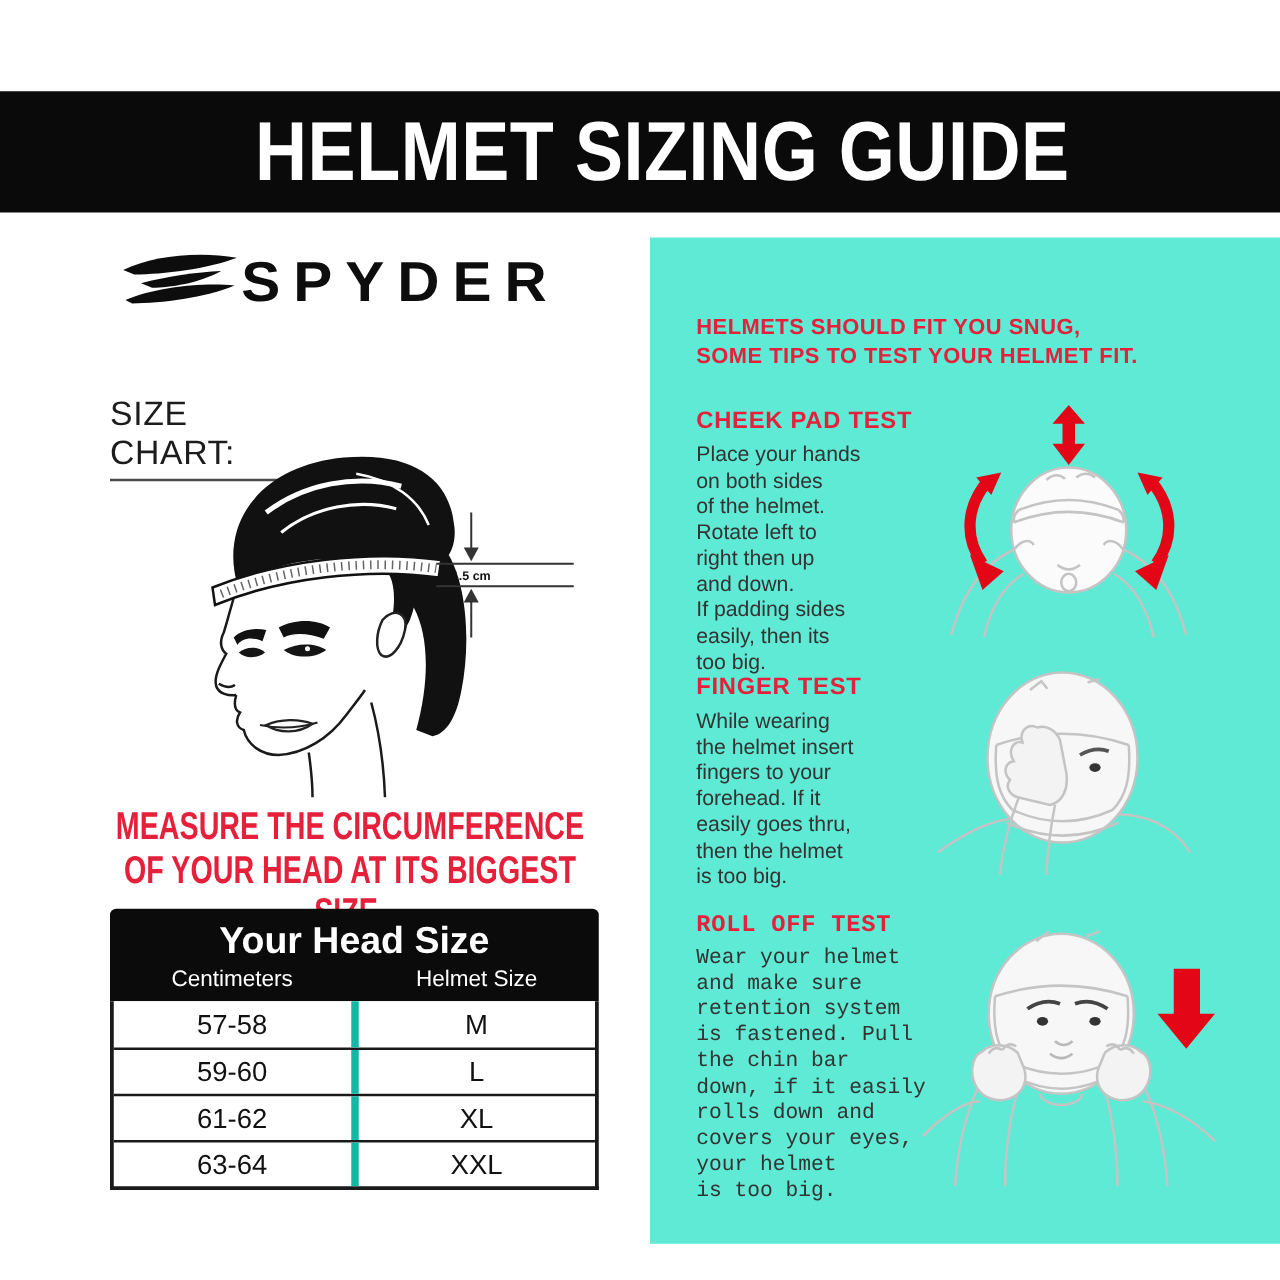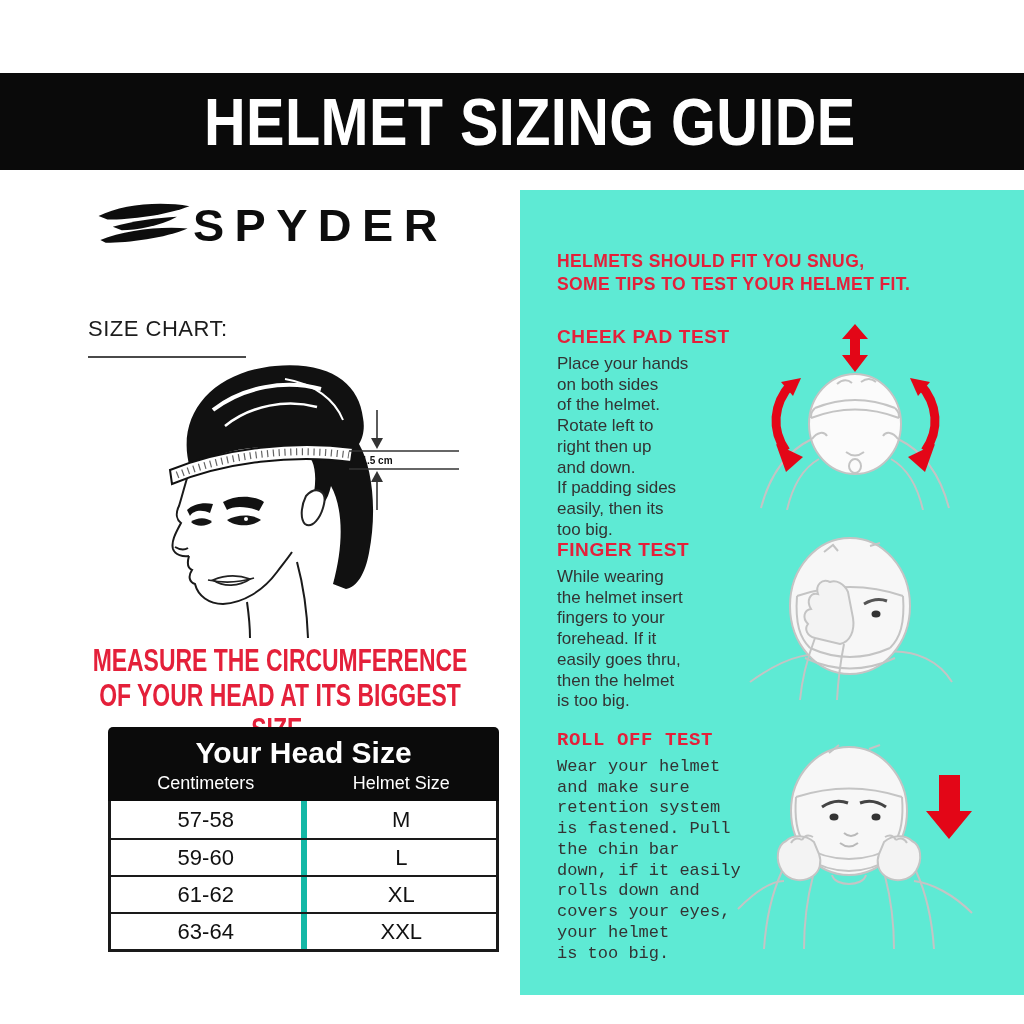--- a/index.html
+++ b/index.html
@@ -9,31 +9,31 @@
   
   .title-bar { position:absolute; left:0; top:73px; width:1024px; height:97px; background:#0a0a0a;
                display:flex; align-items:center; justify-content:center;padding-left:36px; }
   .title-text { color:#ffffff; font-size:67px; font-weight:800; white-space:nowrap;
                 transform:scaleX(0.86); letter-spacing:0.5px; }
 
   
   .logo { position:absolute; left:95px; top:200px; display:flex; align-items:flex-start; }
   .wordmark { font-size:45px; font-weight:800; letter-spacing:10px; color:#0d0d0d; transform:scaleX(1.04); transform-origin:left center; }
 
-  .size-chart-label { position:absolute; left:88px; top:316px; font-size:22px; color:#1c1c1c;
-                      border-bottom:2px solid #4a4a4a; width:158px; padding-bottom:14px; letter-spacing:0.5px; }
+  .size-chart-label { position:absolute; left:88px; top:316px; font-size:27px; color:#1c1c1c;
+                      border-bottom:2px solid #4a4a4a; width:158px; padding-bottom:5px; letter-spacing:0.5px; }
 
   .head-illustration { position:absolute; left:135px; top:348px; width:340px; height:290px; }
 
   .measure-text { position:absolute; left:10px; top:644px; width:540px; text-align:center;
                   color:#e4203a; font-weight:800; font-size:31px; line-height:1.12;
                   white-space:pre-line; transform:scaleX(0.74); transform-origin:center top; }
 
   
-  .size-table { position:absolute; left:88px; top:727px; width:391px;margin-left:20px; }
+  .size-table { position:absolute; left:88px; top:727px; width:391px; }
   .size-table-header { background:#0b0b0b; color:#ffffff; border-radius:5px 5px 0 0; padding:9px 0 7px; }
   .size-table-title { text-align:center; font-size:30px; font-weight:700; }
   .size-table-cols { display:flex; margin-top:3px; }
   .size-table-col { flex:1; text-align:center; font-size:18px; }
   .size-table-body { border:3px solid #1a1a1a; border-top:none; background:#ffffff; }
   .size-row { display:flex; height:37px; border-top:2px solid #1a1a1a; }
   .size-row:first-child { border-top:none; }
   .size-cell { flex:1; display:flex; align-items:center; justify-content:center; font-size:22px; color:#111; }
   .size-cell.cm { border-right:6px solid #14b8a6; }
 

